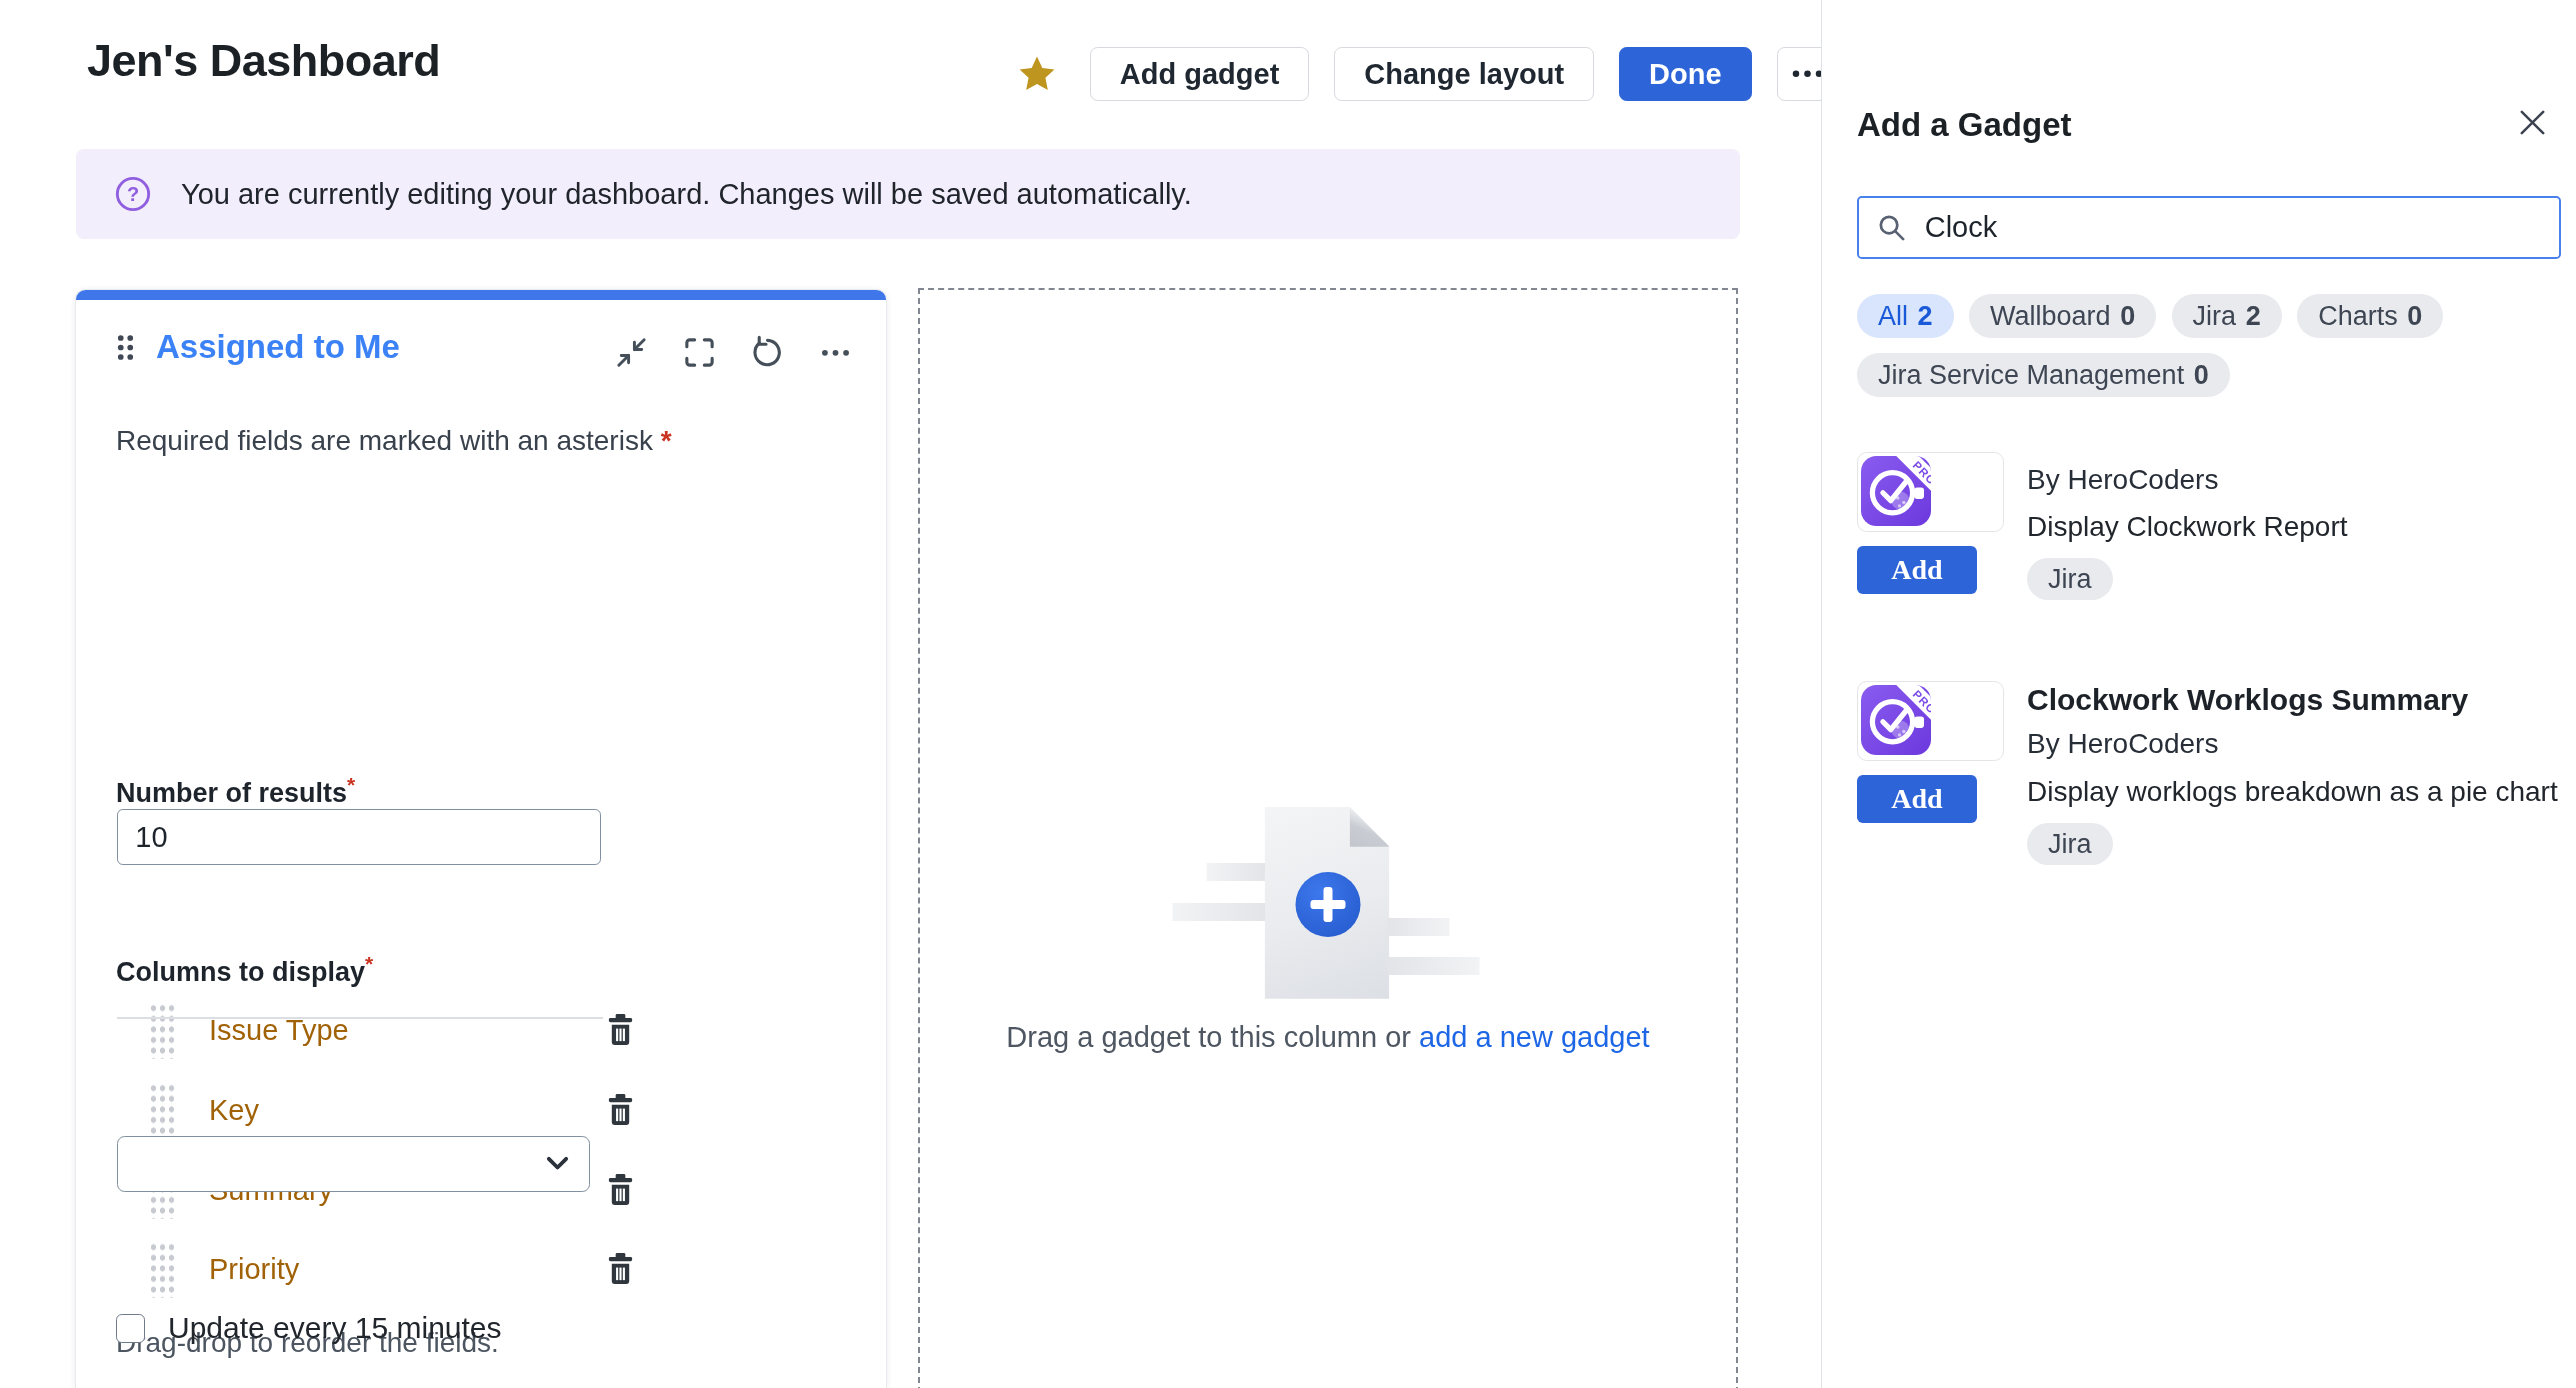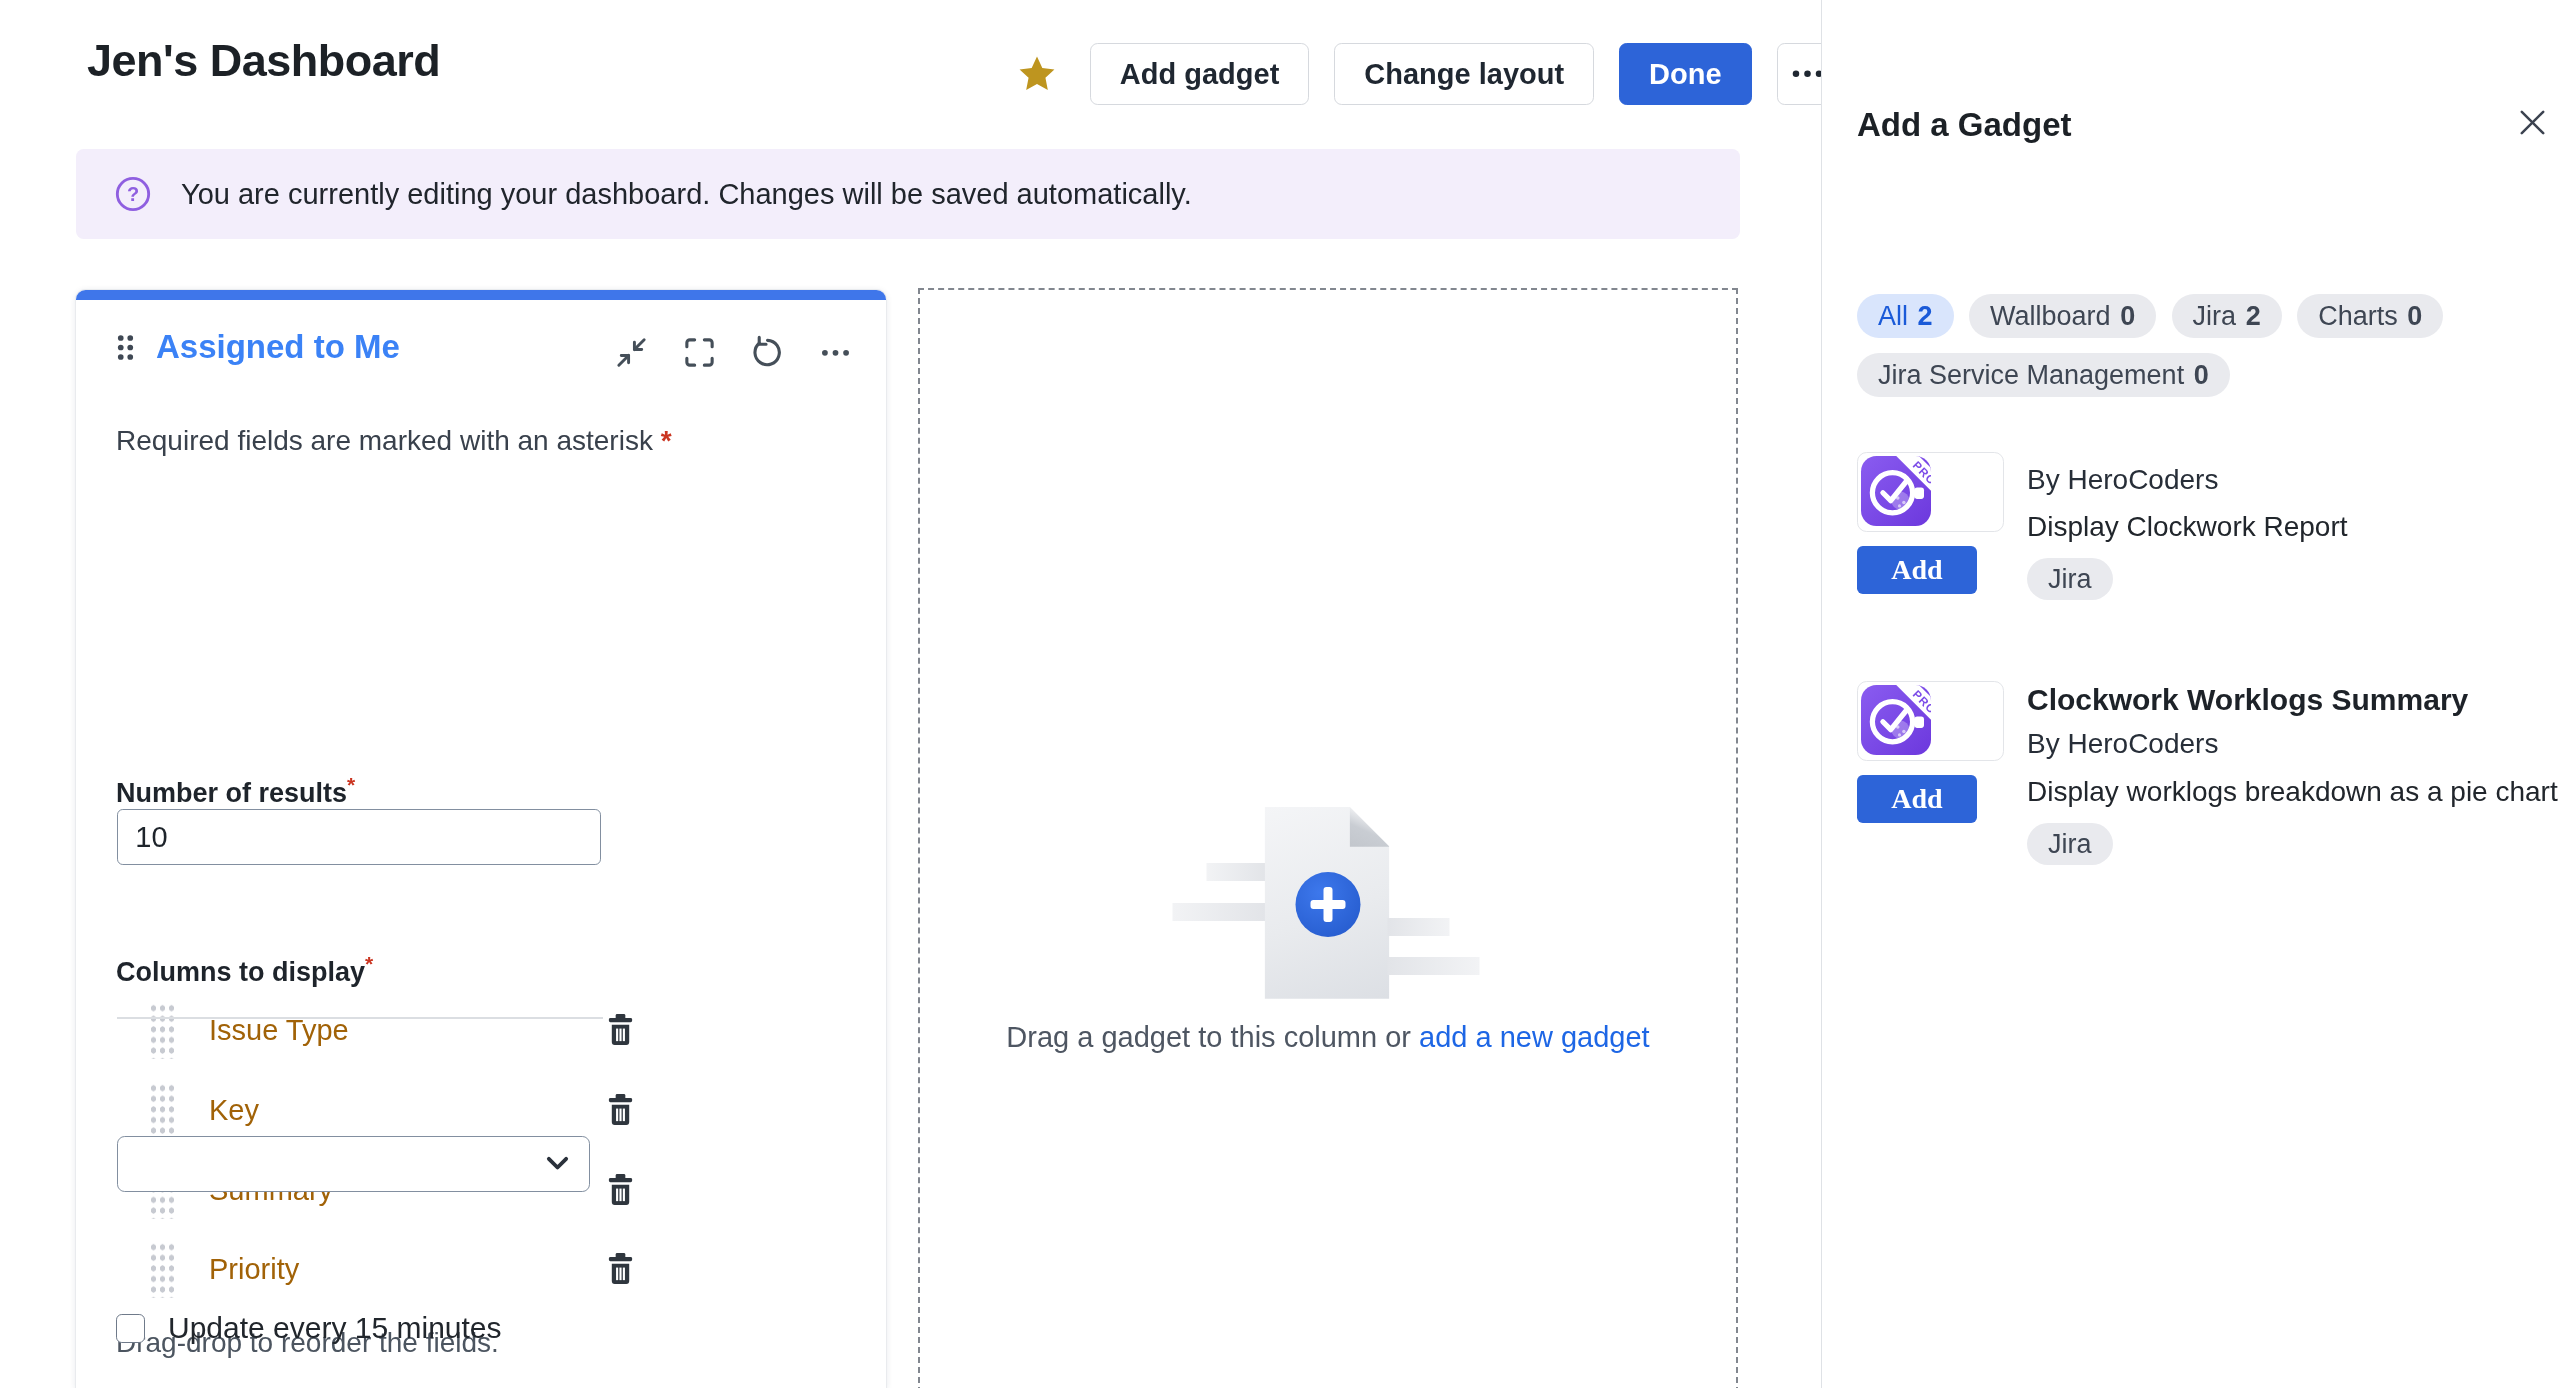--- a/index.html
+++ b/index.html
@@ -2,21 +2,21 @@
 <html><head>
 <meta charset="utf-8">
 <style>
   html,body{margin:0;padding:0;}
   body{width:2576px;height:1388px;background:#fff;font-family:"Liberation Sans",sans-serif;color:#22272E;}
   #app{position:relative;width:2576px;height:1388px;overflow:hidden;background:#fff;}
 
   
   .page-title{position:absolute;left:87px;top:35px;font-size:45px;font-weight:700;color:#1C2126;letter-spacing:-0.5px;}
   .actions{position:absolute;left:1015px;top:43px;height:62px;display:flex;align-items:center;gap:25px;}
-  .btn{height:62px;padding:0 29px;border:1.9px solid #D6D9DE;border-radius:7.7px;background:#fff;
+  .btn{height:54px;padding:0 29px;border:1.9px solid #D6D9DE;border-radius:7.7px;background:#fff;
        font-size:29px;font-weight:600;color:#1F2731;display:flex;align-items:center;justify-content:center;cursor:pointer;}
   .btn-primary{background:#2D64D8;border-color:#2D64D8;color:#fff;}
   .btn-more{width:62px;padding:0;}
   .star{width:44px;height:44px;margin-right:5.8px;}
 
   
   .banner{position:absolute;left:76px;top:149px;width:1664px;height:90px;background:#F3EEFB;border-radius:7.7px;
           display:flex;align-items:center;padding-left:38px;box-sizing:border-box;gap:29px;}
   .banner-text{font-size:29px;color:#20252C;}
 
@@ -306,20 +306,29 @@
 
   <div class="sidebar">
     <div class="sb-title">Add a Gadget</div>
     <span class="sb-close">
       <svg width="35" height="35" viewBox="0 0 36 36" stroke="#3C4350" stroke-width="2.6" stroke-linecap="round">
           <line x1="7" y1="7" x2="29" y2="29"></line>
           <line x1="29" y1="7" x2="7" y2="29"></line>
         </svg>
     </span>
 
+    <div class="sb-search">
+      <span>
+        <svg width="31" height="31" viewBox="0 0 32 32" fill="none" stroke="#596273" stroke-width="2.8" stroke-linecap="round">
+            <circle cx="13.5" cy="13.5" r="8.5"></circle>
+            <line x1="20" y1="20" x2="28" y2="28"></line>
+          </svg>
+      </span>
+      <input type="text" value="Clock" style="">
+    </div>
 
     <div class="chips">
       <span class="chip active">
         <span>All</span>
           <b>2</b>
       </span>
       <span class="chip">
         <span>Wallboard</span>
           <b>0</b>
       </span>

